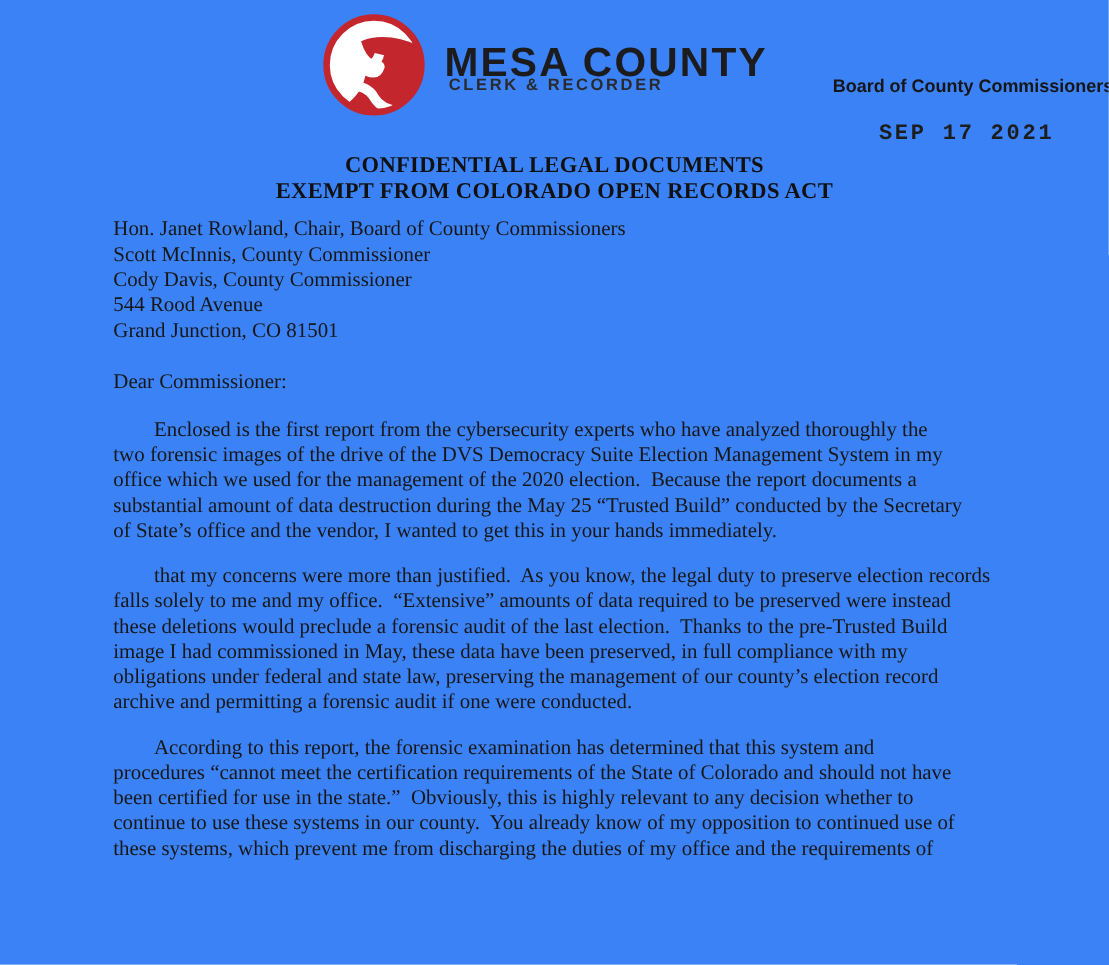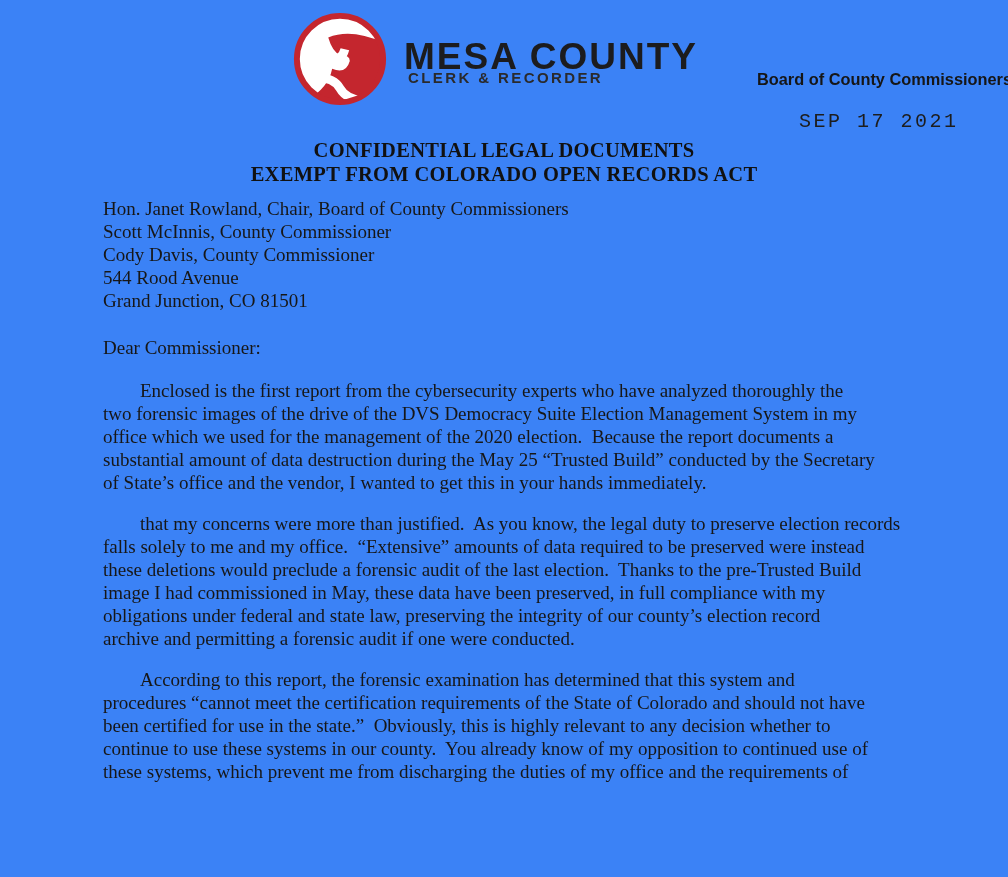--- a/index.html
+++ b/index.html
@@ -30,21 +30,21 @@
   }
   .received-by {
     position:absolute; left:757px; top:70px;
     font-family:"Liberation Sans", sans-serif;
     font-weight:700; font-size:16.5px; color:#161616;
     transform:scaleX(0.99); transform-origin:left top; white-space:pre;
   }
   .date-stamp {
     position:absolute; left:799px; top:110px;
     font-family:"Liberation Mono", monospace;
-    font-weight:400; font-size:20px; letter-spacing:2.5px;
+    font-weight:700; font-size:20px; letter-spacing:2.5px;
     color:#1d1d1d; white-space:pre;
   }
 
   
   .doc-title {
     position:absolute; left:0; right:0; top:138px;
     text-align:center; font-weight:700; font-size:20.5px;
     line-height:24px; letter-spacing:0.3px; color:#111;
   }
 
@@ -109,21 +109,21 @@
           <div class="line">two forensic images of the drive of the DVS Democracy Suite Election Management System in my</div>
           <div class="line">office which we used for the management of the 2020 election.  Because the report documents a</div>
           <div class="line">substantial amount of data destruction during the May 25 “Trusted Build” conducted by the Secretary</div>
           <div class="line">of State’s office and the vendor, I wanted to get this in your hands immediately.</div>
         </div>
         <div class="para">
           <div class="line">that my concerns were more than justified.  As you know, the legal duty to preserve election records</div>
           <div class="line">falls solely to me and my office.  “Extensive” amounts of data required to be preserved were instead</div>
           <div class="line">these deletions would preclude a forensic audit of the last election.  Thanks to the pre-Trusted Build</div>
           <div class="line">image I had commissioned in May, these data have been preserved, in full compliance with my</div>
-          <div class="line">obligations under federal and state law, preserving the integrity of our county’s election record</div>
+          <div class="line">obligations under federal and state law, preserving the management of our county’s election record</div>
           <div class="line">archive and permitting a forensic audit if one were conducted.</div>
         </div>
         <div class="para">
           <div class="line">According to this report, the forensic examination has determined that this system and</div>
           <div class="line">procedures “cannot meet the certification requirements of the State of Colorado and should not have</div>
           <div class="line">been certified for use in the state.”  Obviously, this is highly relevant to any decision whether to</div>
           <div class="line">continue to use these systems in our county.  You already know of my opposition to continued use of</div>
           <div class="line">these systems, which prevent me from discharging the duties of my office and the requirements of</div>
         </div>
       </div>

